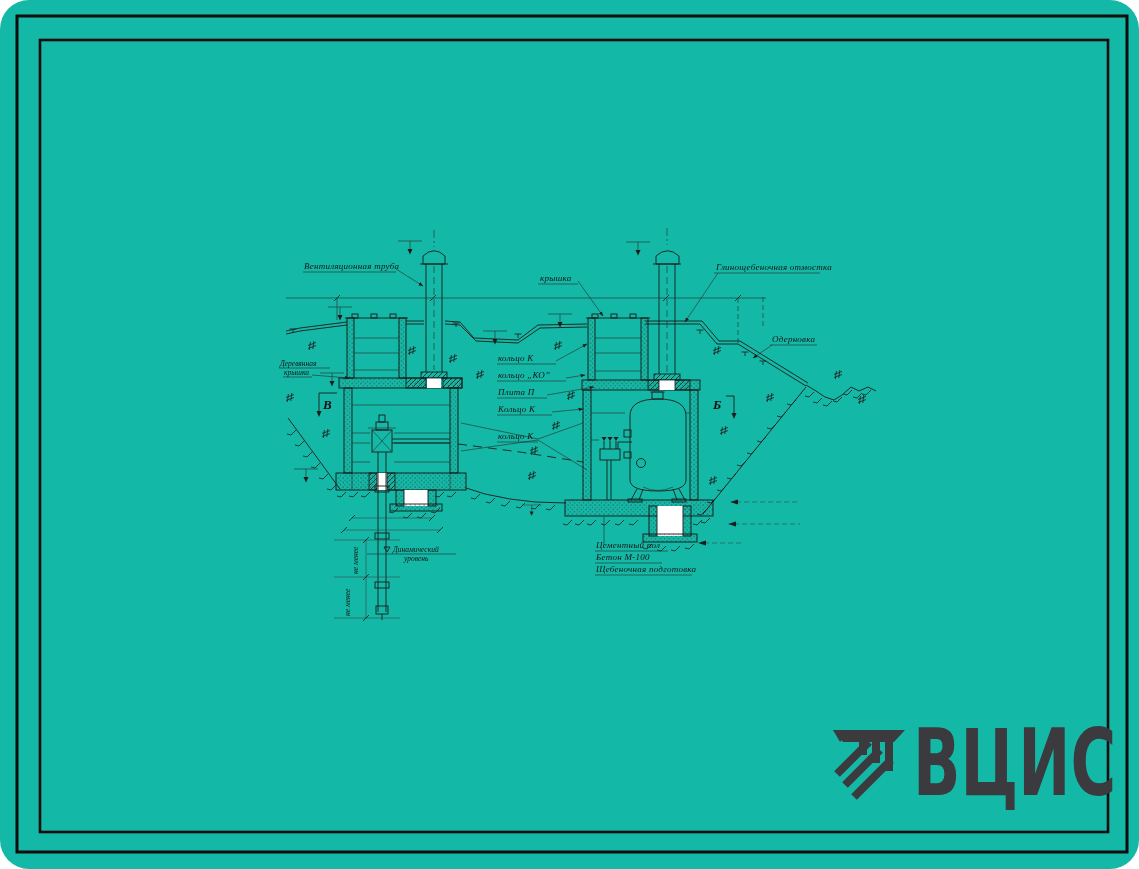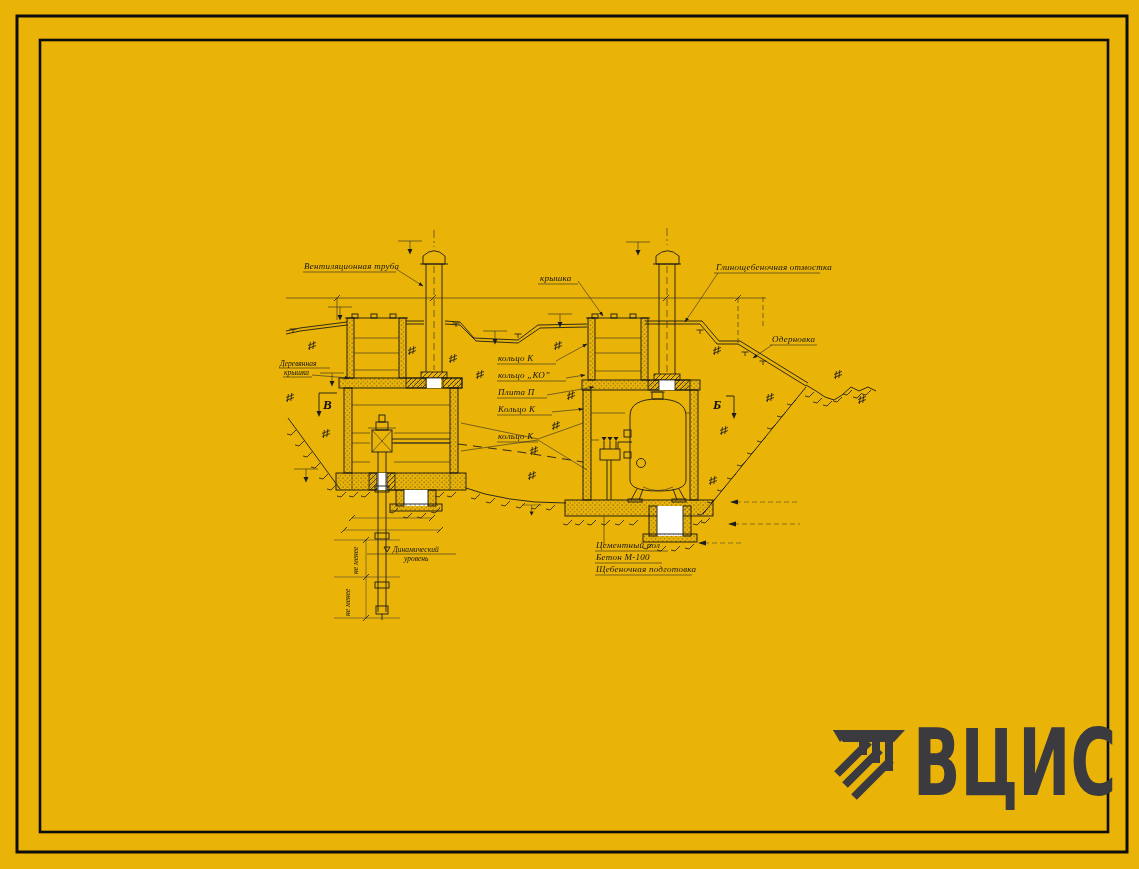--- a/index.html
+++ b/index.html
@@ -1,17 +1,17 @@
 <!DOCTYPE html>
 <html><head>
 <meta charset="utf-8">
 <style>
   html,body{margin:0;padding:0;background:#fff;}
-  .sheet{position:relative;width:1139px;height:869px;background:#eab308;overflow:hidden;
-         font-family:"Liberation Sans",sans-serif;}
+  .sheet{position:relative;width:1139px;height:869px;background:#14b8a6;overflow:hidden;
+         font-family:"Liberation Sans",sans-serif;border-radius:29px;}
   svg{position:absolute;left:0;top:0;}
   .ink{stroke:#1c1c1c;fill:none;stroke-width:.9;}
   .thin{stroke:#2a2a2a;fill:none;stroke-width:.6;}
   .lt{stroke:#3a3a3a;fill:none;stroke-width:.55;}
   .wall{fill:url(#stip);stroke:#161616;stroke-width:.9;}
   .diag{fill:url(#dg);stroke:#161616;stroke-width:.8;}
   .wht{fill:#ffffff;stroke:none;}
   .lbl{font:italic 9px "Liberation Serif",serif;fill:#151515;letter-spacing:.25px;}
   .lbl-sm{font:italic 7.5px "Liberation Serif",serif;fill:#151515;}
   .sec{font:italic 13px "Liberation Serif",serif;fill:#101010;font-weight:bold;}

